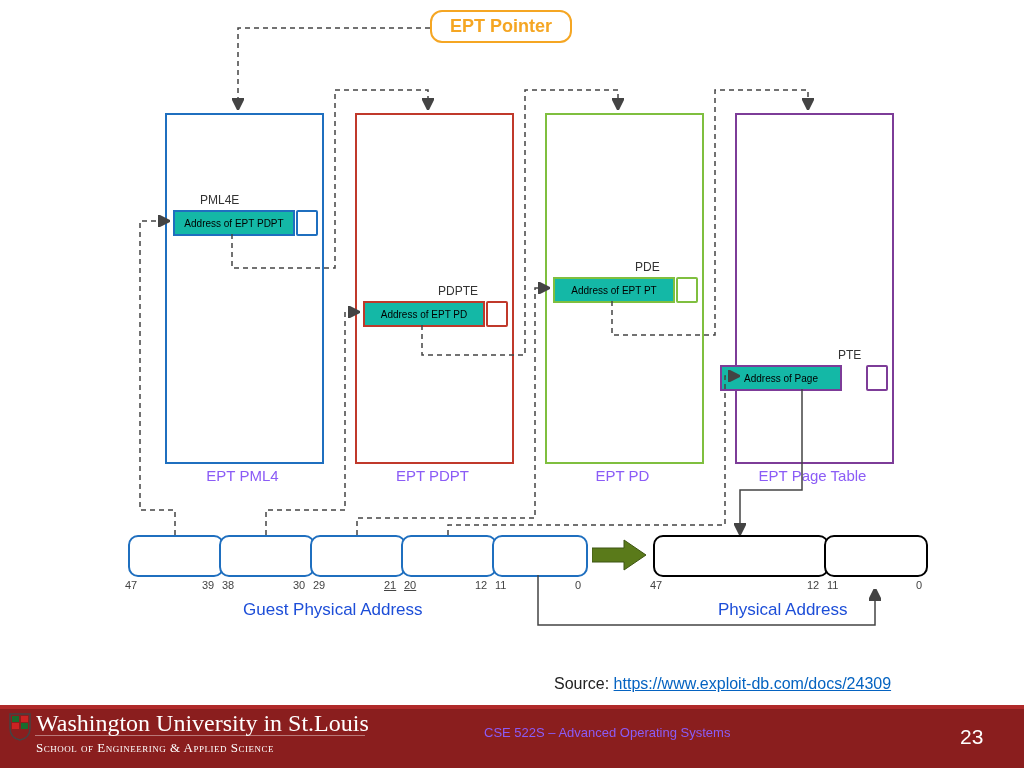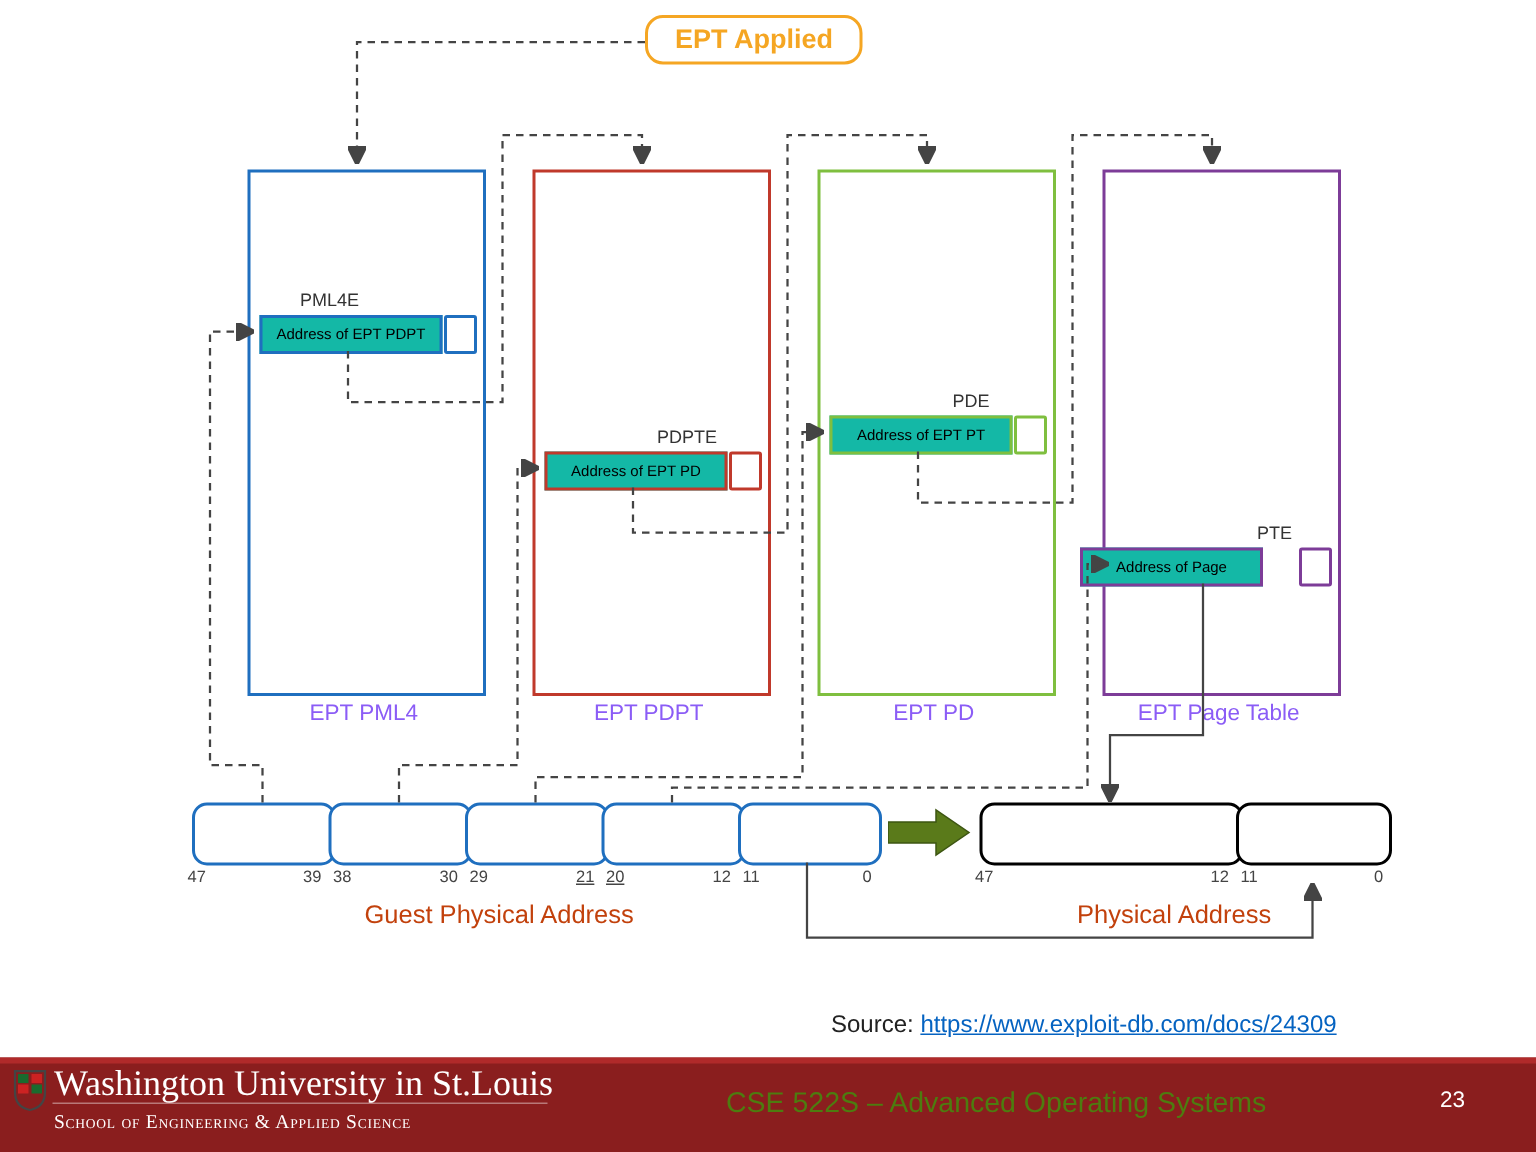--- a/index.html
+++ b/index.html
@@ -11,21 +11,21 @@
     font-family: Verdana, Arial, sans-serif;
     position: relative;
     overflow: hidden;
   }
   .abs { position: absolute; }
   .box { border: 2px solid; background: #fff; }
   .entrybox { border: 2px solid; background: #14b8a6; font-size: 10px; display:flex; align-items:center; justify-content:center; }
   .tablabel { font-size: 15px; color:#8b5cf6; text-align:center; }
   .entlabel { font-size: 12px; color:#333; }
   .bitlabel { font-size: 11px; color:#444; text-align:center; }
-  .biglabel { font-size: 17px; color:#c2410c; }
+  .biglabel { font-size: 17px; color:#1d4ed8; }
   .ptrbox {
     border: 2px solid #f5a623;
     border-radius: 12px;
     color: #f5a623;
     font-size: 18px;
     font-weight: bold;
     padding: 4px 18px;
     background:#fff;
   }
   .footer {
@@ -41,39 +41,39 @@
     font-size:24px;
   }
   .wustl-bot{
     color:#fff; font-family: "Times New Roman", serif;
     font-size:13px; letter-spacing:0.5px; font-variant: small-caps;
   }
   .wustl-sep{
     position:absolute; left:35px; top:735px; width:330px; height:1px; background:rgba(255,255,255,0.4);
   }
   .course{
-    color:#4d7c0f; font-size:19px;
+    color:#8b5cf6; font-size:13px;
   }
   .pageno{
-    color:#fff; font-size:15px;
+    color:#fff; font-size:21px;
   }
   .srclabel{ font-size:16px; color:#222;text-align:right; }
   .srclink{ font-size:16px; color:#0563c1; text-decoration: underline; }
   svg line, svg polyline, svg path { stroke:#444; stroke-width:1.5; fill:none; }
   svg .dash { stroke-dasharray: 5 4; }
   .arrowhead { fill:#444; }
   .gpa .seg { border:2.5px solid #1f6fbf; border-radius:10px; background:#fff; }
   .pa .seg { border:2.5px solid #000; border-radius:10px; background:#fff; }
   .sideseg{ border:2px solid; border-radius:2px; background:#fff; }
   .green-arrow{ display:block; }
 </style>
 </head>
 <body>
 
-<div class="abs ptrbox" style="left:430px; top:10px;">EPT Applied</div>
+<div class="abs ptrbox" style="left:430px; top:10px;">EPT Pointer</div>
 
 <div class="abs box" style="left:165px; top:113px; width:155px; height:347px; border-color:#1f6fbf;"></div>
 <div class="abs box" style="left:355px; top:113px; width:155px; height:347px; border-color:#c0392b;"></div>
 <div class="abs box" style="left:545px; top:113px; width:155px; height:347px; border-color:#7fbf3f;"></div>
 <div class="abs box" style="left:735px; top:113px; width:155px; height:347px; border-color:#7d3c98;"></div>
 
 <div class="abs entlabel" style="left:200px; top:193px;">PML4E</div>
 <div class="abs entrybox" style="left:173px; top:210px; width:118px; height:22px; border-color:#1f6fbf;">Address of EPT PDPT</div>
 <div class="abs sideseg" style="left:296px; top:210px; width:18px; height:22px; border-color:#1f6fbf;"></div>
 

